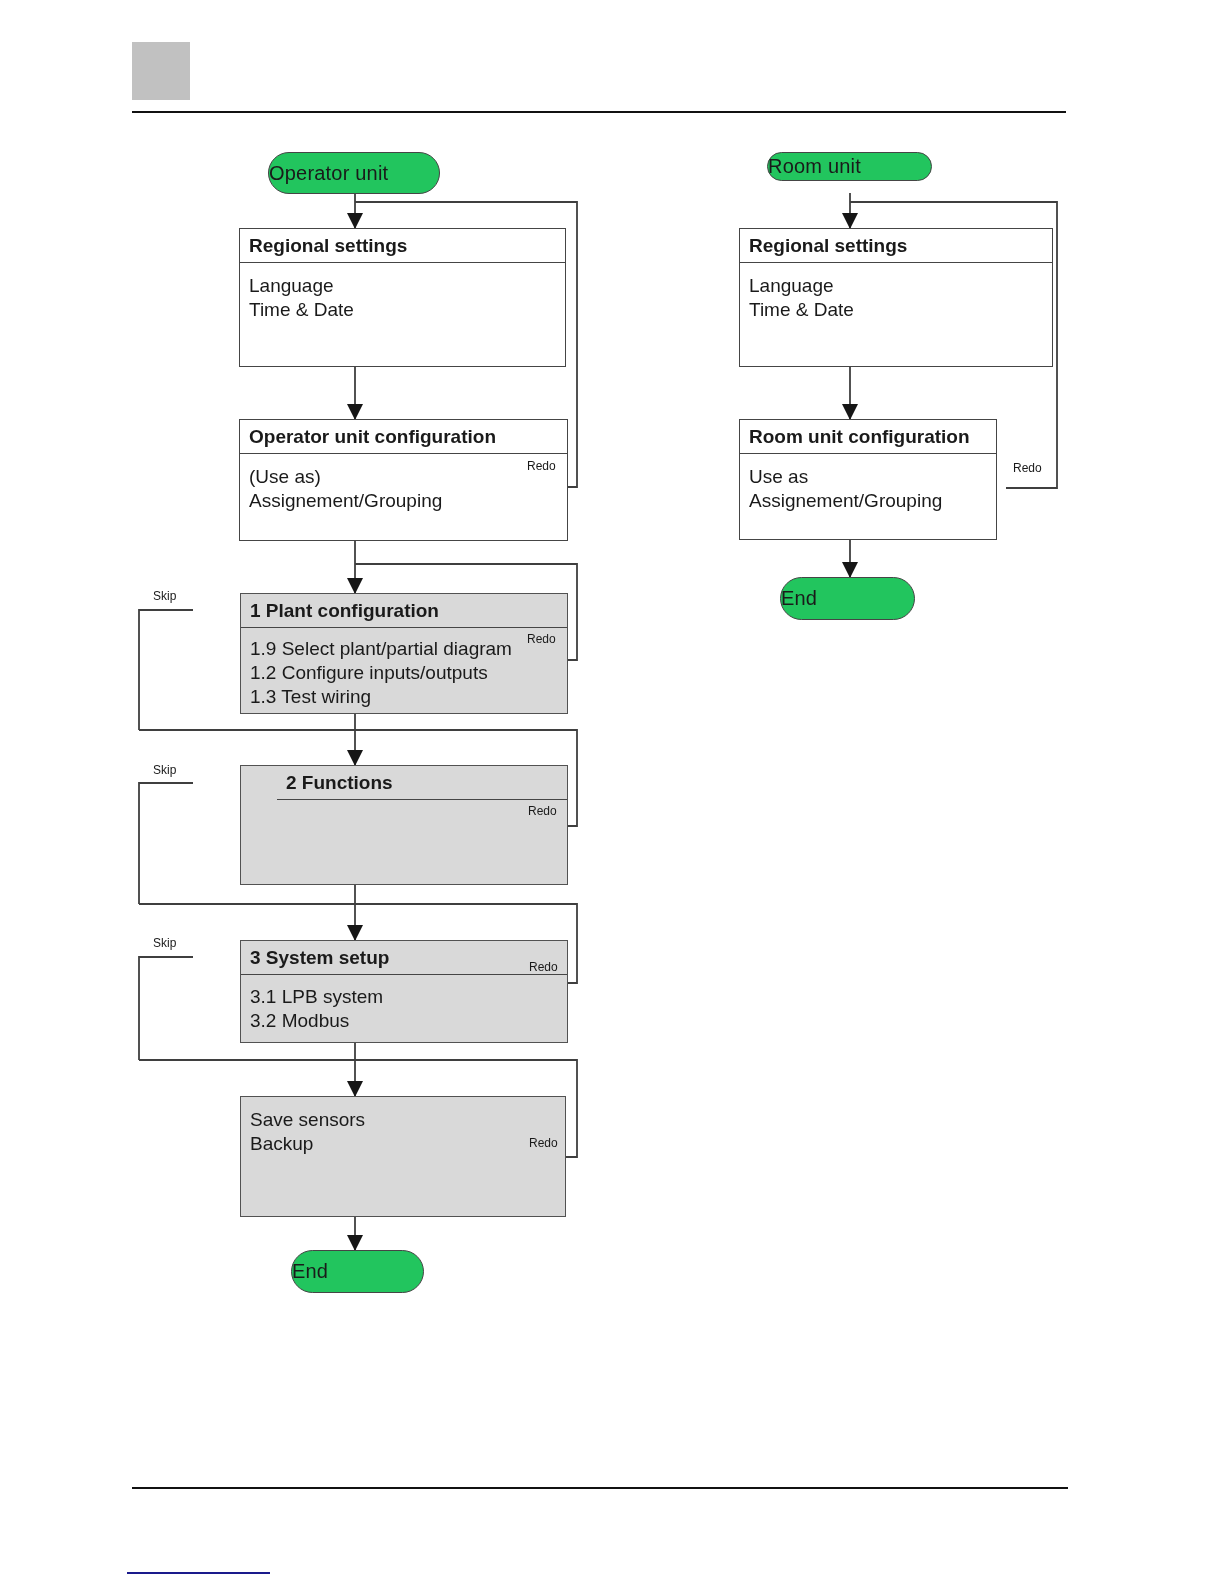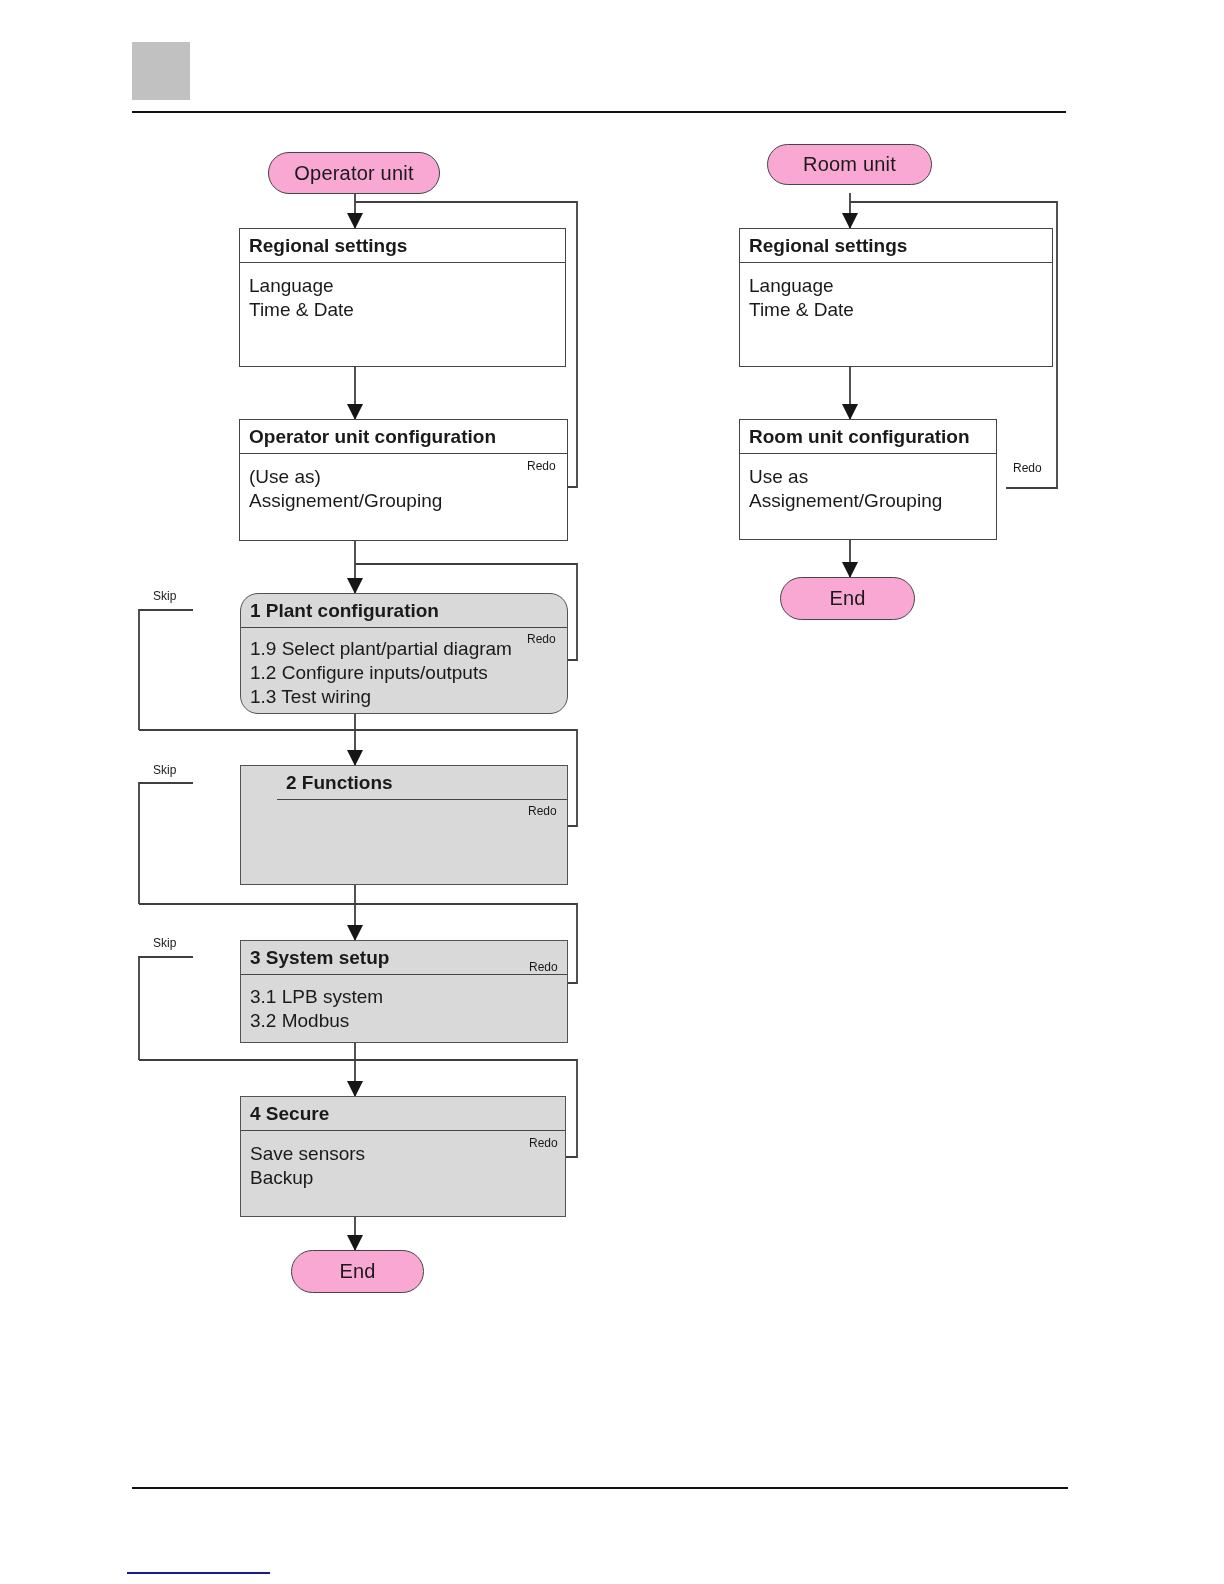--- a/index.html
+++ b/index.html
@@ -8,21 +8,21 @@
     font-family:"Liberation Sans", sans-serif; color:#1a1a1a; overflow:hidden;
   }
   .hdr-square { position:absolute; left:132px; top:42px; width:58px; height:58px; background:#c1c1c1; }
   .rule { position:absolute; background:#111111; height:2px; }
   .rule-top { left:132px; top:111px; width:934px; }
   .rule-bottom { left:132px; top:1487px; width:936px; }
   .footnote-rule { position:absolute; left:127px; top:1572px; width:143px; height:2px; }
   svg.connectors { position:absolute; left:0; top:0; pointer-events:none; }
   .capsule {
     position:absolute; box-sizing:border-box; border:1.8px solid #454545; border-radius:22px;
-    background:#f9a8d4; display:flex; align-items:center; justify-content:center;
+    background:#22c55e; display:flex; align-items:center; 
     font-size:20px; letter-spacing:0.2px;
   }
   .fbox { position:absolute; box-sizing:border-box; border:1.8px solid #454545; background:#ffffff;margin-left:47px; }
   .fbox.shaded { background:#d9d9d9; border-color:#525252; }
   .fbox-title {
     box-sizing:border-box; height:34px; padding:6px 6px 0 9px;
     font-size:19px; font-weight:bold; border-bottom:1.8px solid #454545;
     white-space:nowrap; overflow:hidden;
   }
   .fbox-body { padding:11px 6px 0 9px; font-size:19px; line-height:24px; }
@@ -89,21 +89,21 @@
   </div>
 
   <div class="fbox" style="left:192px; top:419px; width:329px; height:122px;">
     <div class="fbox-title">Operator unit configuration</div>
     <div class="fbox-body">
       <div>(Use as)</div>
       <div>Assignement/Grouping</div>
     </div>
   </div>
 
-  <div class="fbox shaded" style="left:193px; top:593px; width:328px; height:121px;border-radius:18px;">
+  <div class="fbox shaded" style="left:193px; top:593px; width:328px; height:121px;">
     <div class="fbox-title">1 Plant configuration</div>
     <div class="fbox-body" style="padding-top:9px;">
       <div>1.9 Select plant/partial diagram</div>
       <div>1.2 Configure inputs/outputs</div>
       <div>1.3 Test wiring</div>
     </div>
   </div>
 
   <div class="fbox shaded" style="left:193px; top:765px; width:328px; height:120px;padding-left:36px;">
     <div class="fbox-title">2 Functions</div>
@@ -111,42 +111,41 @@
 
   <div class="fbox shaded" style="left:193px; top:940px; width:328px; height:103px;">
     <div class="fbox-title">3 System setup</div>
     <div class="fbox-body" style="padding-top:10px;">
       <div>3.1 LPB system</div>
       <div>3.2 Modbus</div>
     </div>
   </div>
 
   <div class="fbox shaded" style="left:193px; top:1096px; width:326px; height:121px;">
-    <div class="fbox-title">4 Secure</div>
     <div class="fbox-body">
       <div>Save sensors</div>
       <div>Backup</div>
     </div>
   </div>
 
   <div class="capsule" style="left:291px; top:1250px; width:133px; height:43px;">
     <span>End</span>
   </div>
 
   <span class="lbl" style="left:153px; top:589px;">Skip</span>
   <span class="lbl" style="left:153px; top:763px;">Skip</span>
   <span class="lbl" style="left:153px; top:936px;">Skip</span>
 
   <span class="lbl" style="left:527px; top:459px;">Redo</span>
   <span class="lbl" style="left:527px; top:632px;">Redo</span>
   <span class="lbl" style="left:528px; top:804px;">Redo</span>
   <span class="lbl" style="left:529px; top:960px;">Redo</span>
   <span class="lbl" style="left:529px; top:1136px;">Redo</span>
 
-  <div class="capsule" style="left:767px; top:144px; width:165px; height:41px;">
+  <div class="capsule" style="left:767px; top:152px; width:165px; height:29px;">
     <span>Room unit</span>
   </div>
 
   <div class="fbox" style="left:692px; top:228px; width:314px; height:139px;">
     <div class="fbox-title">Regional settings</div>
     <div class="fbox-body">
       <div>Language</div>
       <div>Time &amp; Date</div>
     </div>
   </div>

